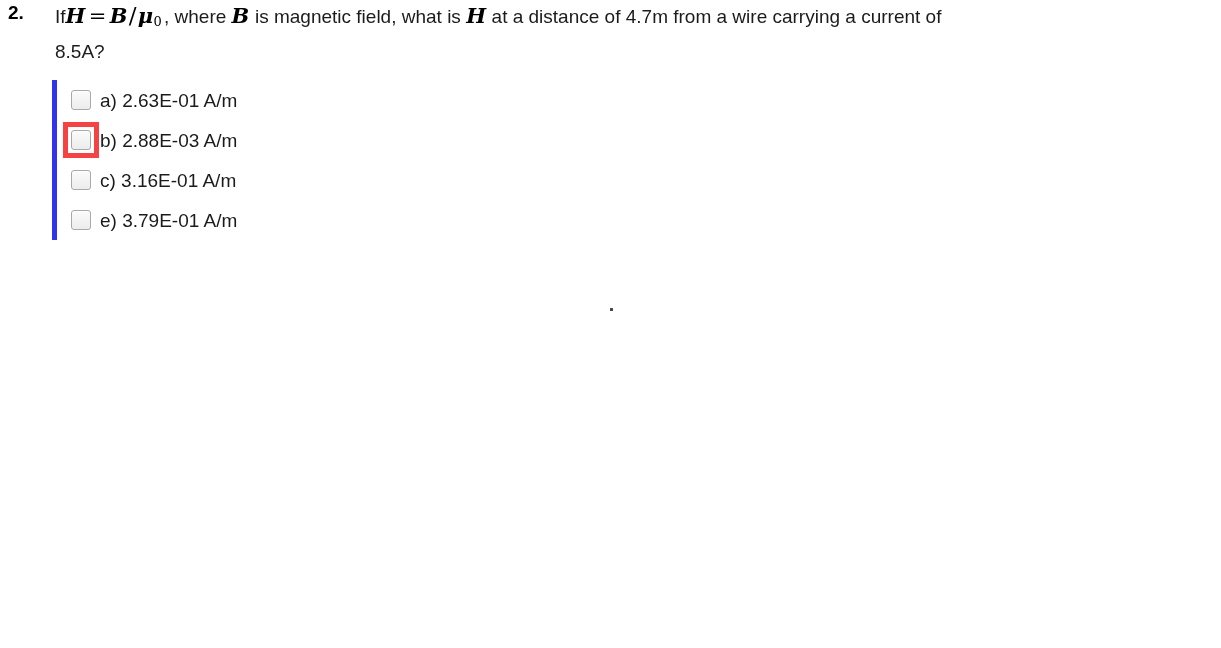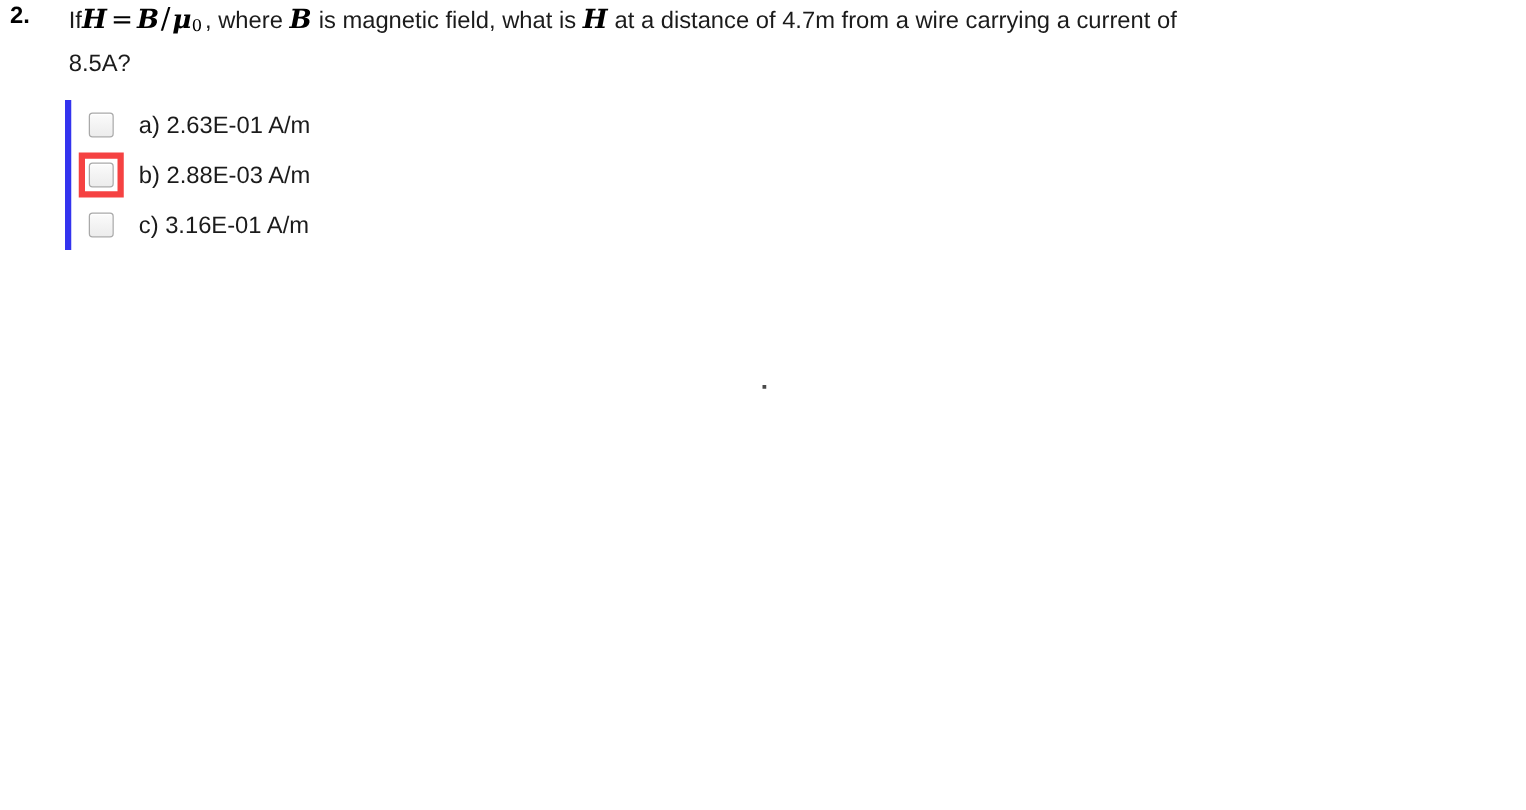--- a/index.html
+++ b/index.html
@@ -140,21 +140,21 @@
     pointer-events: none;
   }
   .option-row.highlight .checkbox {
     position: relative;
     z-index: 2;
   }
 
   .option-label {
     font-size: 19px;
     color: #1b1b1b;
-    margin-left: 20px;
+    margin-left: 9px;
     white-space: nowrap;
     line-height: 1;
   }
 
   
   .stray-dot {
     position: absolute;
     left: 610px;
     top: 308px;
     width: 3px;
@@ -195,18 +195,22 @@
       <span class="checkbox"></span>
       <span class="option-label">b) 2.88E-03 A/m</span>
     </div>
 
     <div class="option-row">
       <span class="checkbox"></span>
       <span class="option-label">c) 3.16E-01 A/m</span>
     </div>
 
 
+    <div class="option-row">
+      <span class="checkbox"></span>
+      <span class="option-label">e) 3.79E-01 A/m</span>
+    </div>
 
   </div>
 
   <div class="stray-dot"></div>
 
 </div>
 
 </body></html>

